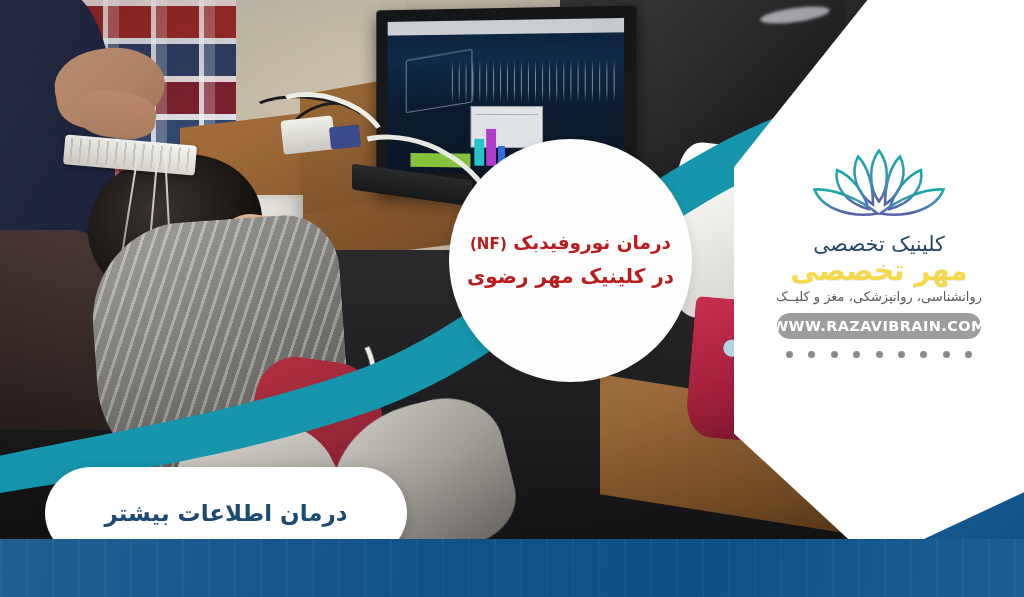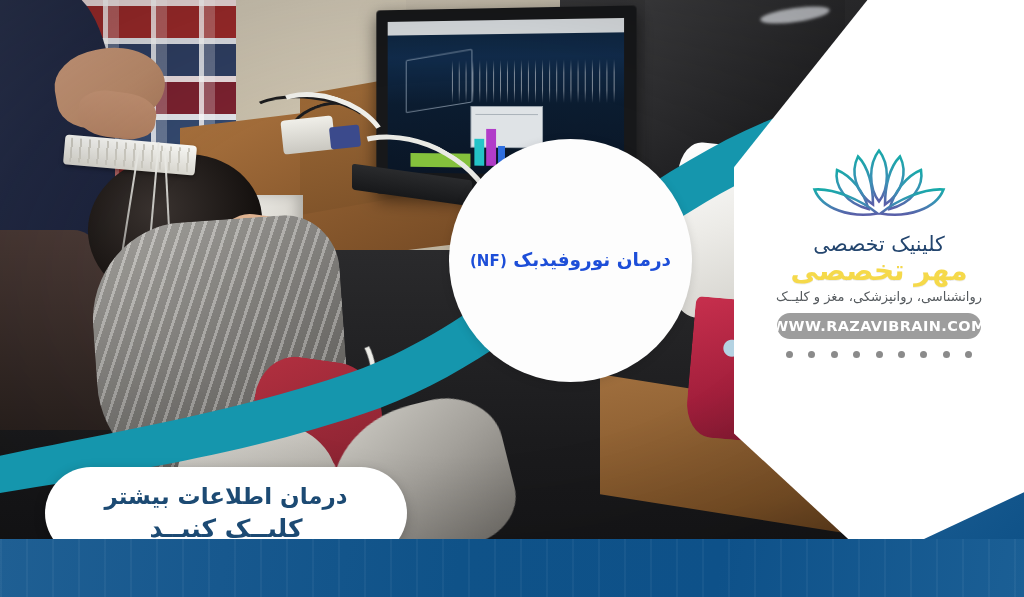--- a/index.html
+++ b/index.html
@@ -287,21 +287,21 @@
 
   
   .circle-badge{
     position:absolute;left:449px;top:139px;width:243px;height:243px;
     background:#fdfdfd;border-radius:50%;
     display:flex;flex-direction:column;align-items:center;justify-content:center;
     text-align:center;
     box-shadow:0 2px 10px rgba(0,0,0,.12);
   }
   .circle-badge .ln{
-    color:#1d4ed8;font-weight:bold;line-height:1.55;
+    color:#b91c1c;font-weight:bold;line-height:1.55;
     font-size:19px;letter-spacing:.2px;
     direction:rtl;white-space:nowrap;
   }
   .circle-badge .ln1{font-size:18.5px;}
   .circle-badge .ln2{font-size:20px;margin-top:4px;}
   .nf-tag{font-size:15px;}
 
   
   .cta{
     position:absolute;left:45px;top:467px;width:362px;height:92px;
@@ -451,25 +451,25 @@
              C 900 118, 800 146, 706 202
              C 586 274, 498 364, 380 408
              C 256 452, 140 470, -30 498 Z" fill="#1596ad"></path>
   </svg>
 
   <div class="circle-badge">
     <div class="ln ln1">
       <span>درمان نوروفیدبک</span>
       <span class="nf-tag">(NF)</span>
     </div>
+    <div class="ln ln2">در کلینیک مهر رضوی</div>
   </div>
 
   <div class="cta">
     <div class="c1">درمان اطلاعات بیشتر</div>
-    <div class="c2">کلیــک کنیــد</div>
   </div>
 
   <div class="logo-panel"></div>
   <div class="logo-inner">
 
     <svg class="lotus" viewBox="0 0 200 104">
       <defs>
         <linearGradient id="lg" x1="0" y1="0" x2="0" y2="1">
           <stop offset="0%" stop-color="#18a9a9"></stop>
           <stop offset="55%" stop-color="#3b8fb5"></stop>

